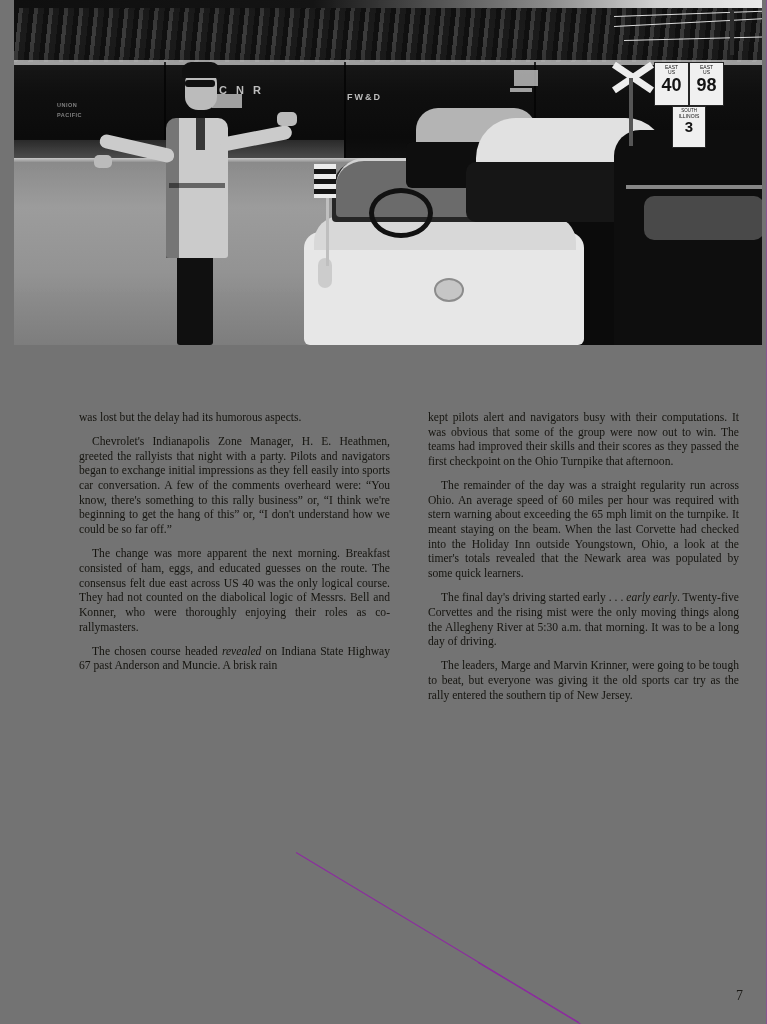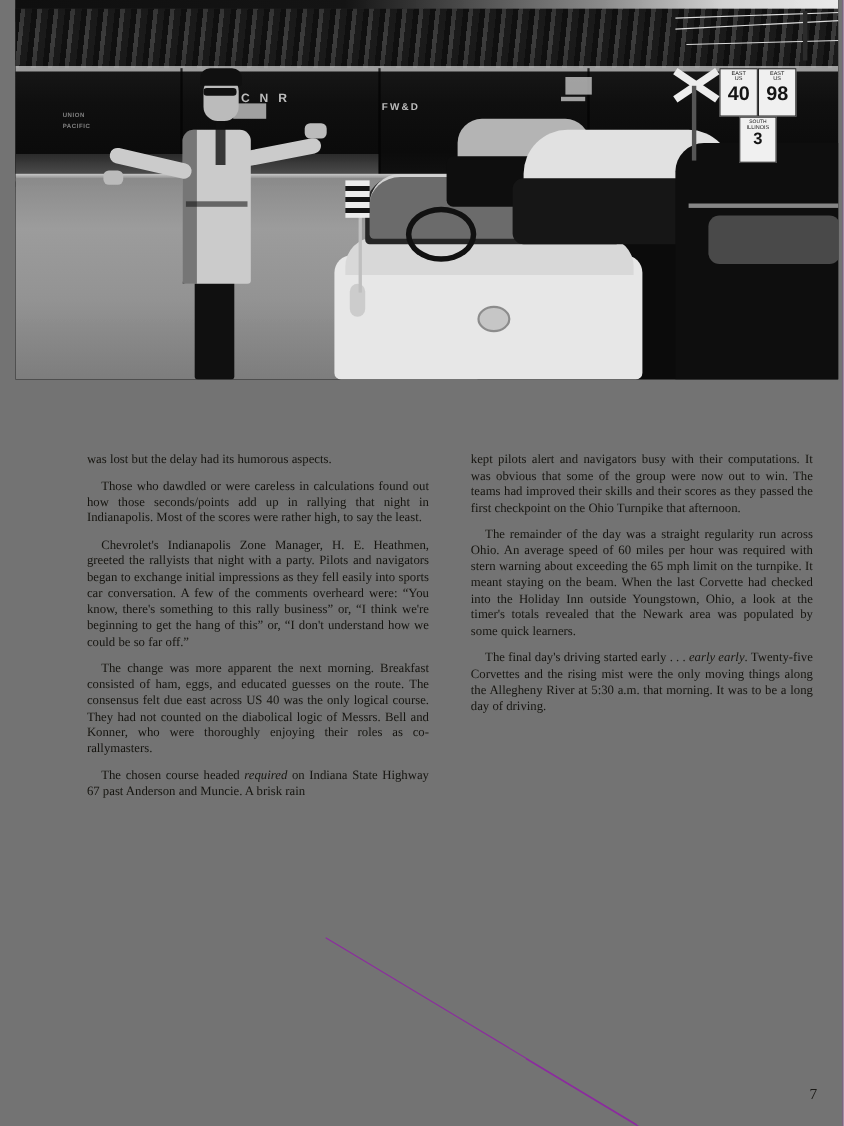--- a/index.html
+++ b/index.html
@@ -176,29 +176,29 @@
       <div class="sign-txt" style="font-size:15px;font-weight:700;">3</div>
     </div>
     <div class="ph-layer xbuck" style="left:596px;top:74px;width:46px;height:7px;transform:rotate(34deg);"></div>
     <div class="ph-layer xbuck" style="left:596px;top:74px;width:46px;height:7px;transform:rotate(-34deg);"></div>
     <div class="ph-layer" style="left:615px;top:78px;width:4px;height:68px;background:#58574f;"></div>
   </div>
 
   <div class="cols">
     <div class="col col-left">
         <p class="noindent">was lost but the delay had its humorous aspects.</p>
-        <p>Those who dawdled or were careless in calculations found out how those seconds/points add up in rallying that night in Indianapolis. Most of the scores were rather high, to say the least.</p>
         <p>Chevrolet's Indianapolis Zone Manager, H. E. Heathmen, greeted the rallyists that night with a party. Pilots and navigators began to exchange initial impressions as they fell easily into sports car conversation. A few of the comments overheard were: “You know, there's something to this rally business” or, “I think we're beginning to get the hang of this” or, “I don't understand how we could be so far off.”</p>
         <p>The change was more apparent the next morning. Breakfast consisted of ham, eggs, and educated guesses on the route. The consensus felt due east across US 40 was the only logical course. They had not counted on the diabolical logic of Messrs. Bell and Konner, who were thoroughly enjoying their roles as co-rallymasters.</p>
-        <p>The chosen course headed <em>required</em> on Indiana State Highway 67 past Anderson and Muncie. A brisk rain</p>
+        <p>The chosen course headed <em>revealed</em> on Indiana State Highway 67 past Anderson and Muncie. A brisk rain</p>
       </div>
     <div class="col col-right">
         <p class="noindent">kept pilots alert and navigators busy with their computations. It was obvious that some of the group were now out to win. The teams had improved their skills and their scores as they passed the first checkpoint on the Ohio Turnpike that afternoon.</p>
         <p>The remainder of the day was a straight regularity run across Ohio. An average speed of 60 miles per hour was required with stern warning about exceeding the 65 mph limit on the turnpike. It meant staying on the beam. When the last Corvette had checked into the Holiday Inn outside Youngstown, Ohio, a look at the timer's totals revealed that the Newark area was populated by some quick learners.</p>
         <p>The final day's driving started early . . . <em>early early</em>. Twenty-five Corvettes and the rising mist were the only moving things along the Allegheny River at 5:30 a.m. that morning. It was to be a long day of driving.</p>
+        <p>The leaders, Marge and Marvin Krinner, were going to be tough to beat, but everyone was giving it the old sports car try as the rally entered the southern tip of New Jersey.</p>
       </div>
   </div>
 
   <div class="art">
     
     
 
     
     
   </div>

